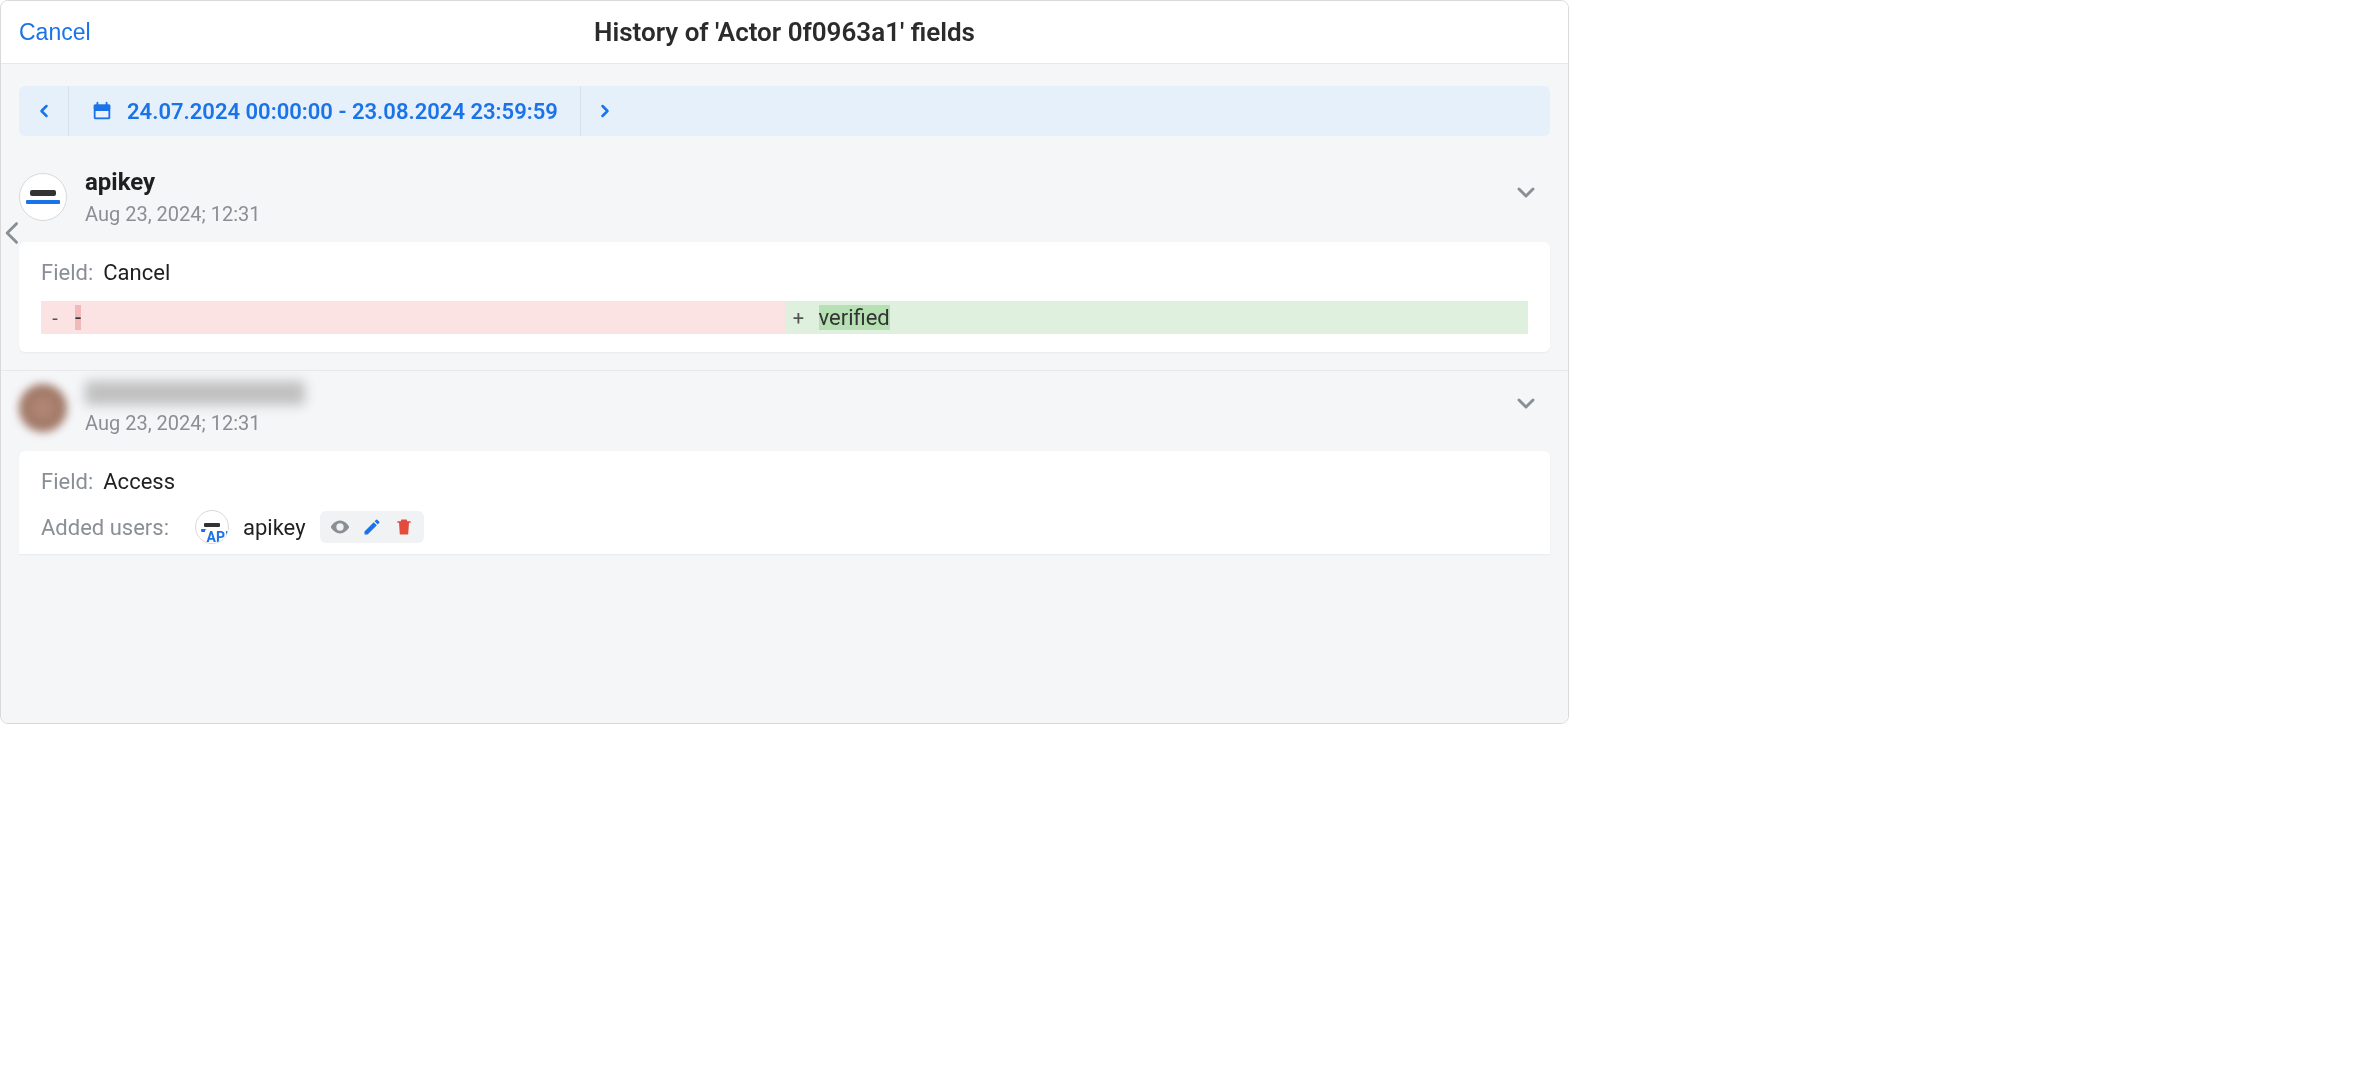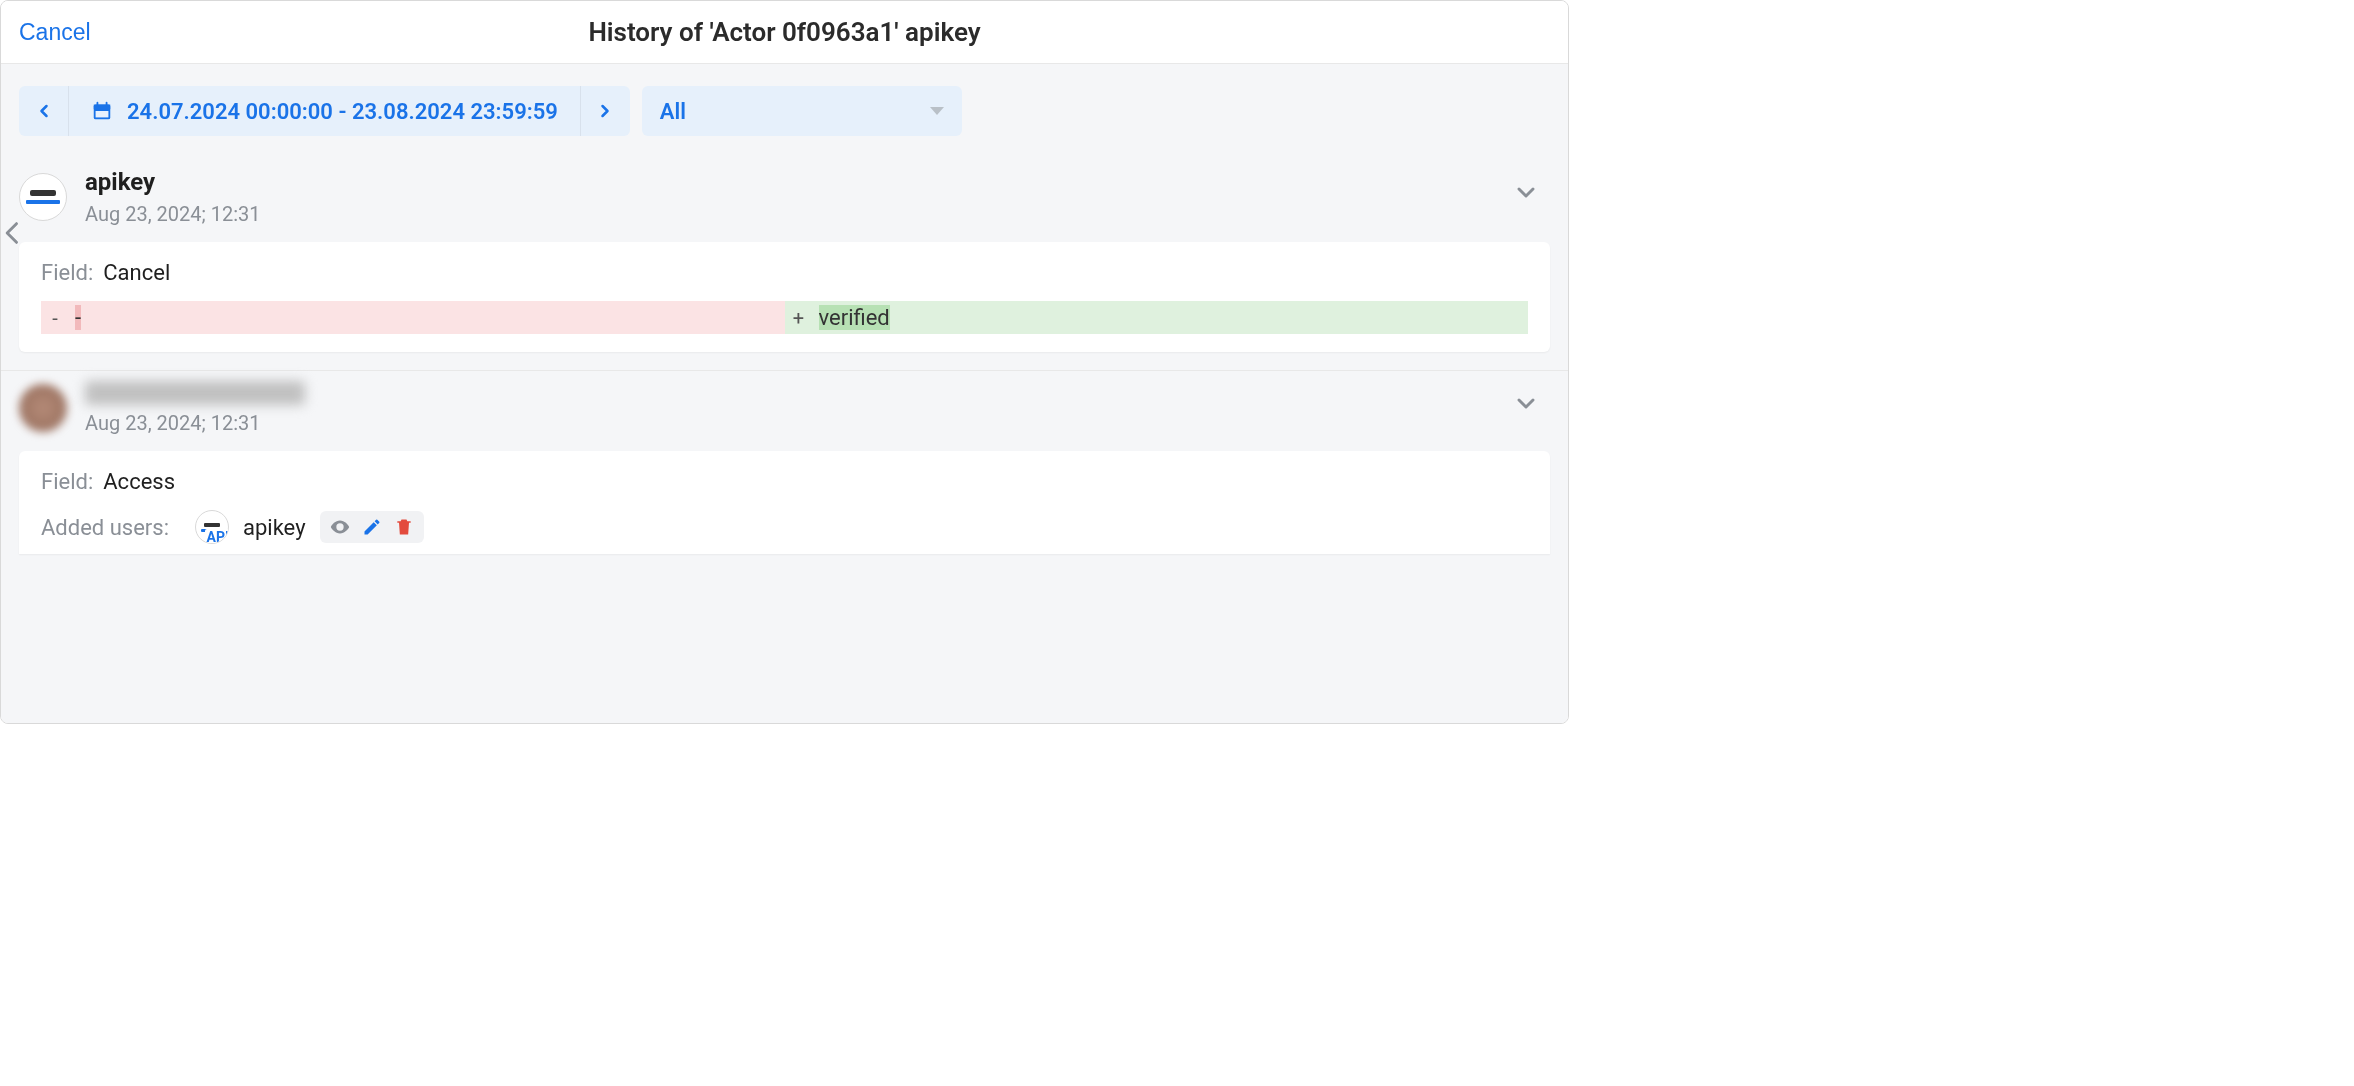--- a/index.html
+++ b/index.html
@@ -49,20 +49,21 @@
   
   .content {
     background: #f5f6f8;
     height: calc(100% - 63px);
     overflow: hidden;
   }
   .filter-bar {
     padding: 22px 18px 22px 18px;
     display: flex;
     gap: 12px;
+    flex-direction: column;
   }
   .date-group {
     display: flex;
     align-items: stretch;
     background: #e6f0fb;
     border-radius: 6px;
     overflow: hidden;
     height: 50px;
   }
   .date-arrow {
@@ -224,21 +225,21 @@
   }
   .chip { display: flex; align-items: center; justify-content: center; width: 24px; height: 24px; }
 </style>
 </head>
 <body>
 
 <div class="window">
 
   <div class="header">
     <button class="cancel-btn">Cancel</button>
-    <div class="title">History of 'Actor 0f0963a1' apikey</div>
+    <div class="title">History of 'Actor 0f0963a1' fields</div>
   </div>
 
   <div class="content">
 
     <div class="filter-bar">
       <div class="date-group">
         <div class="date-arrow left">
           <svg width="20" height="20" viewBox="0 0 24 24" fill="none" stroke-width="3" stroke-linecap="round" stroke-linejoin="round">
               <polyline points="15 18 9 12 15 6"></polyline>
             </svg>
@@ -255,24 +256,20 @@
           </span>
           <span>24.07.2024 00:00:00 - 23.08.2024 23:59:59</span>
         </div>
         <div class="date-arrow right">
           <svg width="20" height="20" viewBox="0 0 24 24" fill="none" stroke-width="3" stroke-linecap="round" stroke-linejoin="round">
               <polyline points="9 18 15 12 9 6"></polyline>
             </svg>
         </div>
       </div>
 
-      <div class="select" style="min-width:320px">
-        <span>All</span>
-        <span class="tri"></span>
-      </div>
 
     </div>
 
     <div class="back-tab">
       <svg width="28" height="36" viewBox="0 0 24 24" fill="none" stroke-width="2.5" stroke-linecap="round" stroke-linejoin="round">
           <polyline points="15 4 7 12 15 20"></polyline>
         </svg>
     </div>
 
     <div class="entry-hdr">

